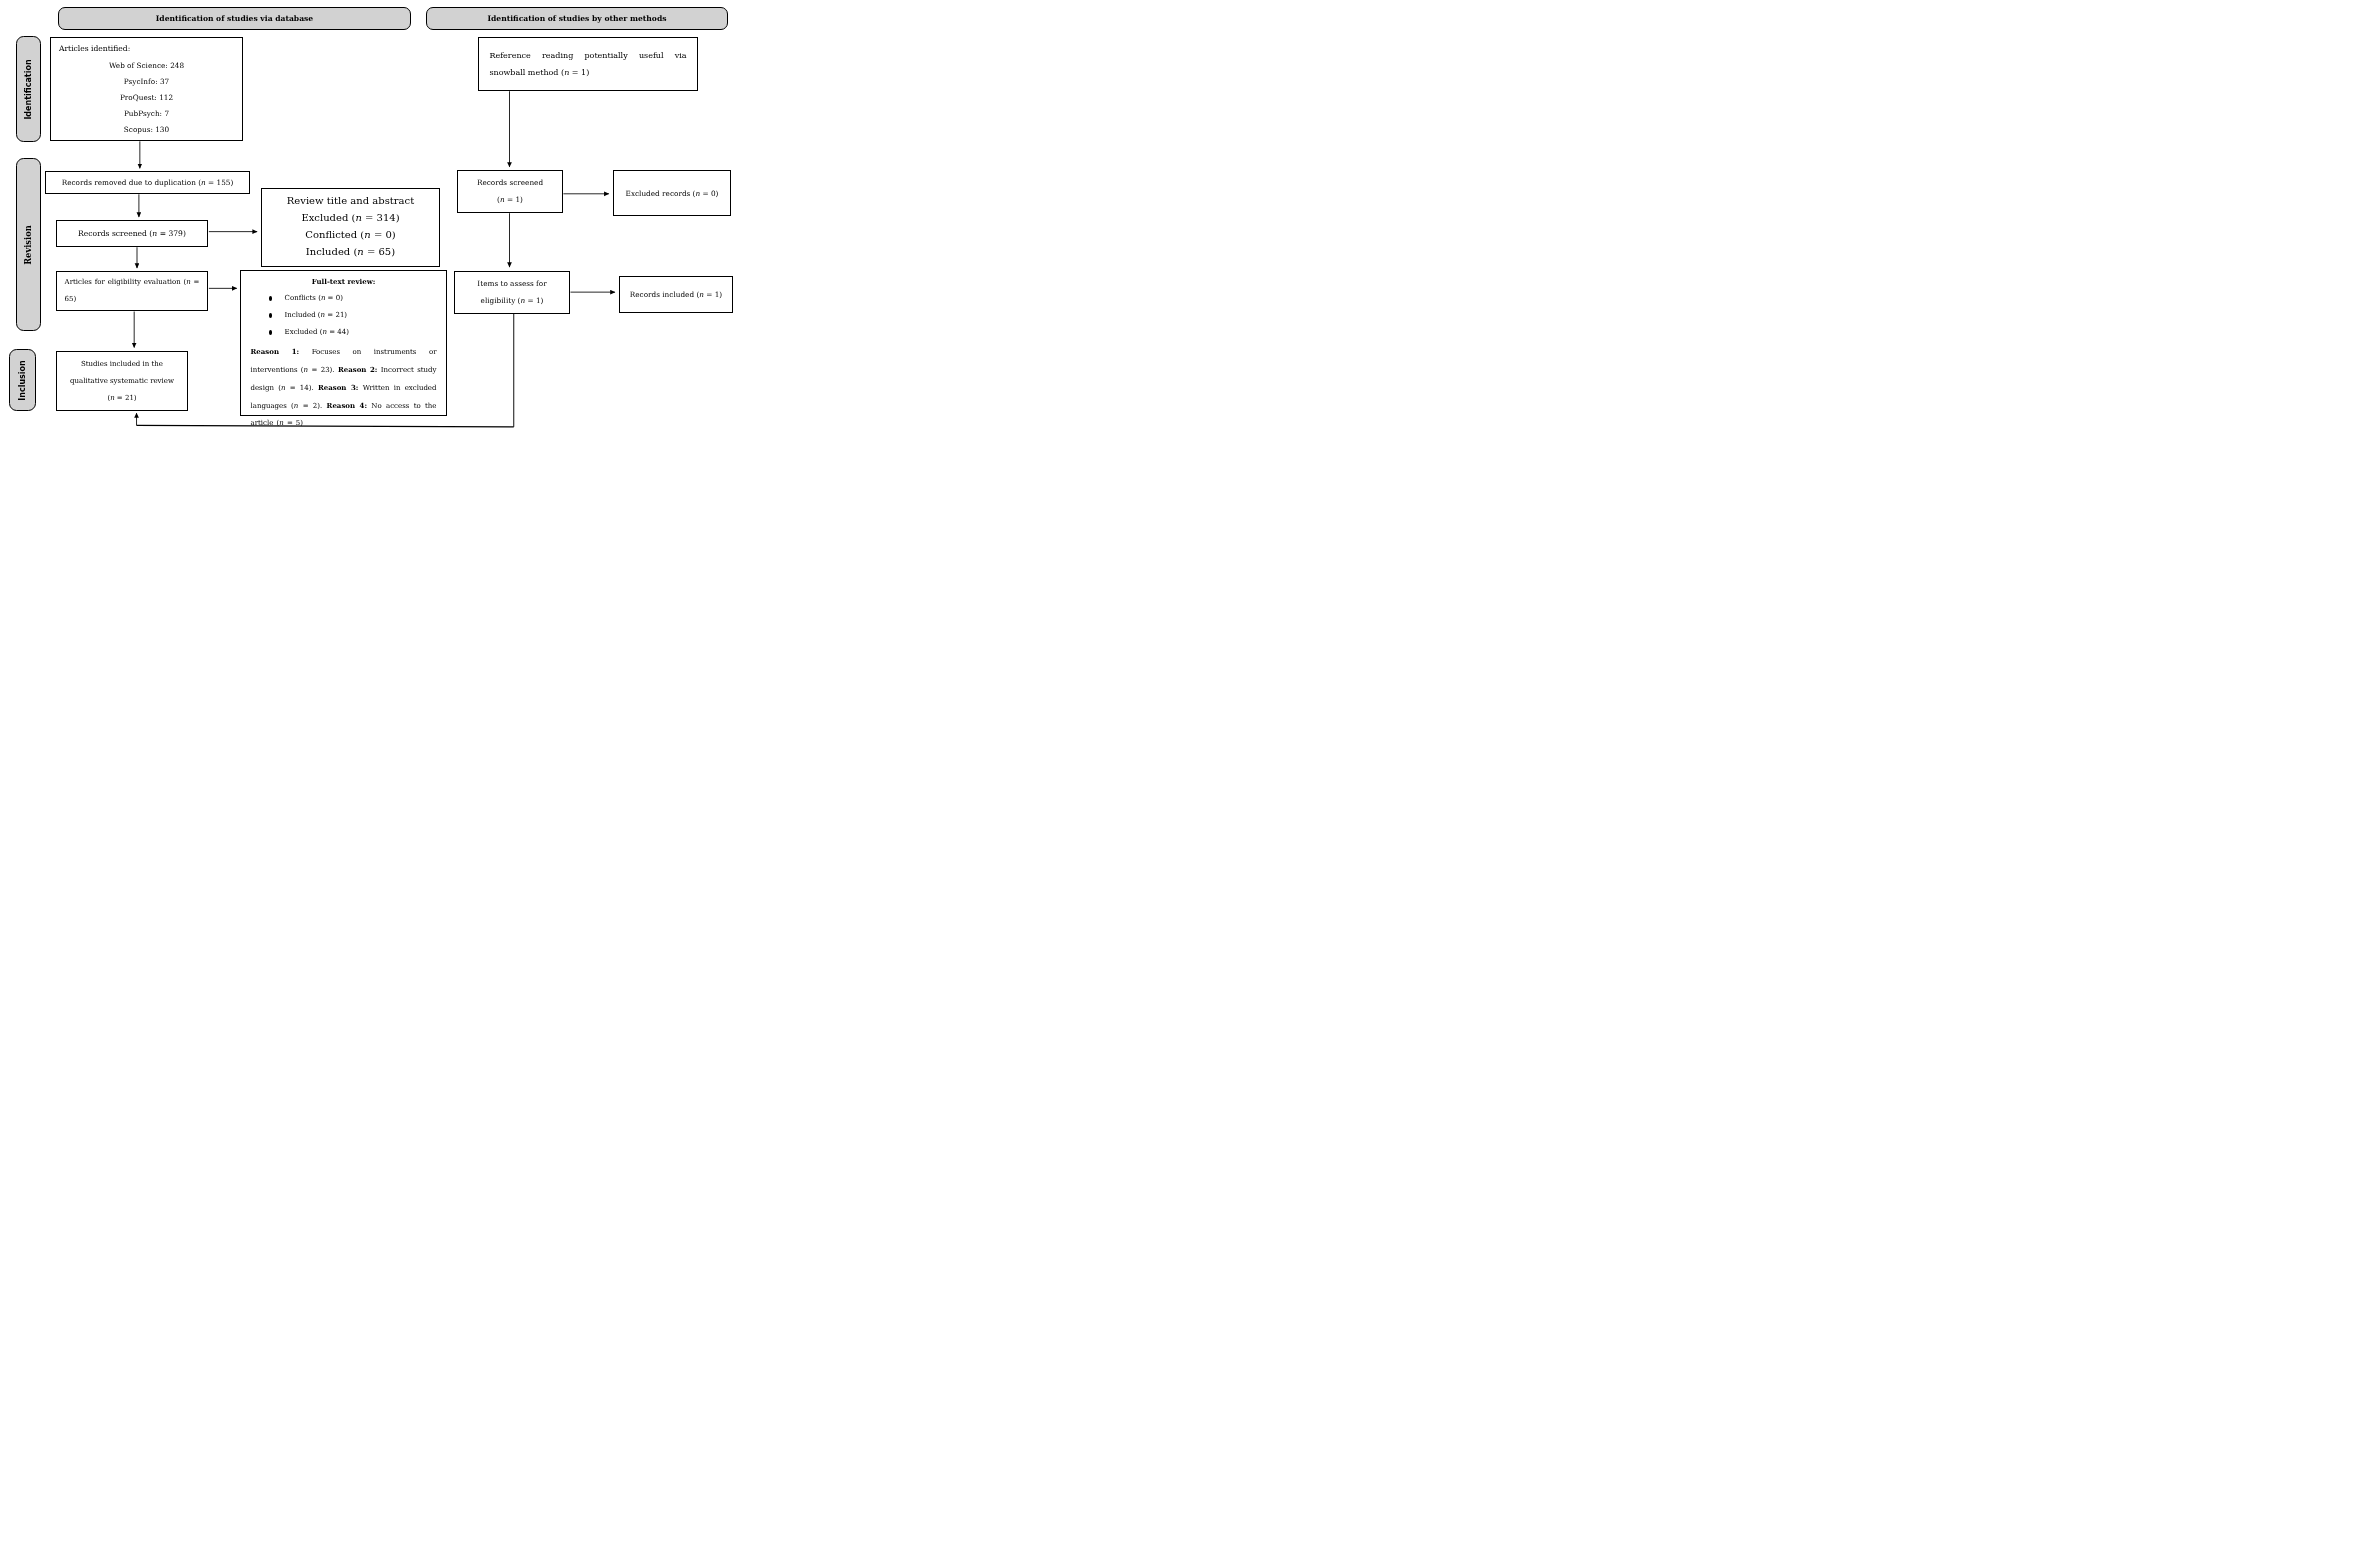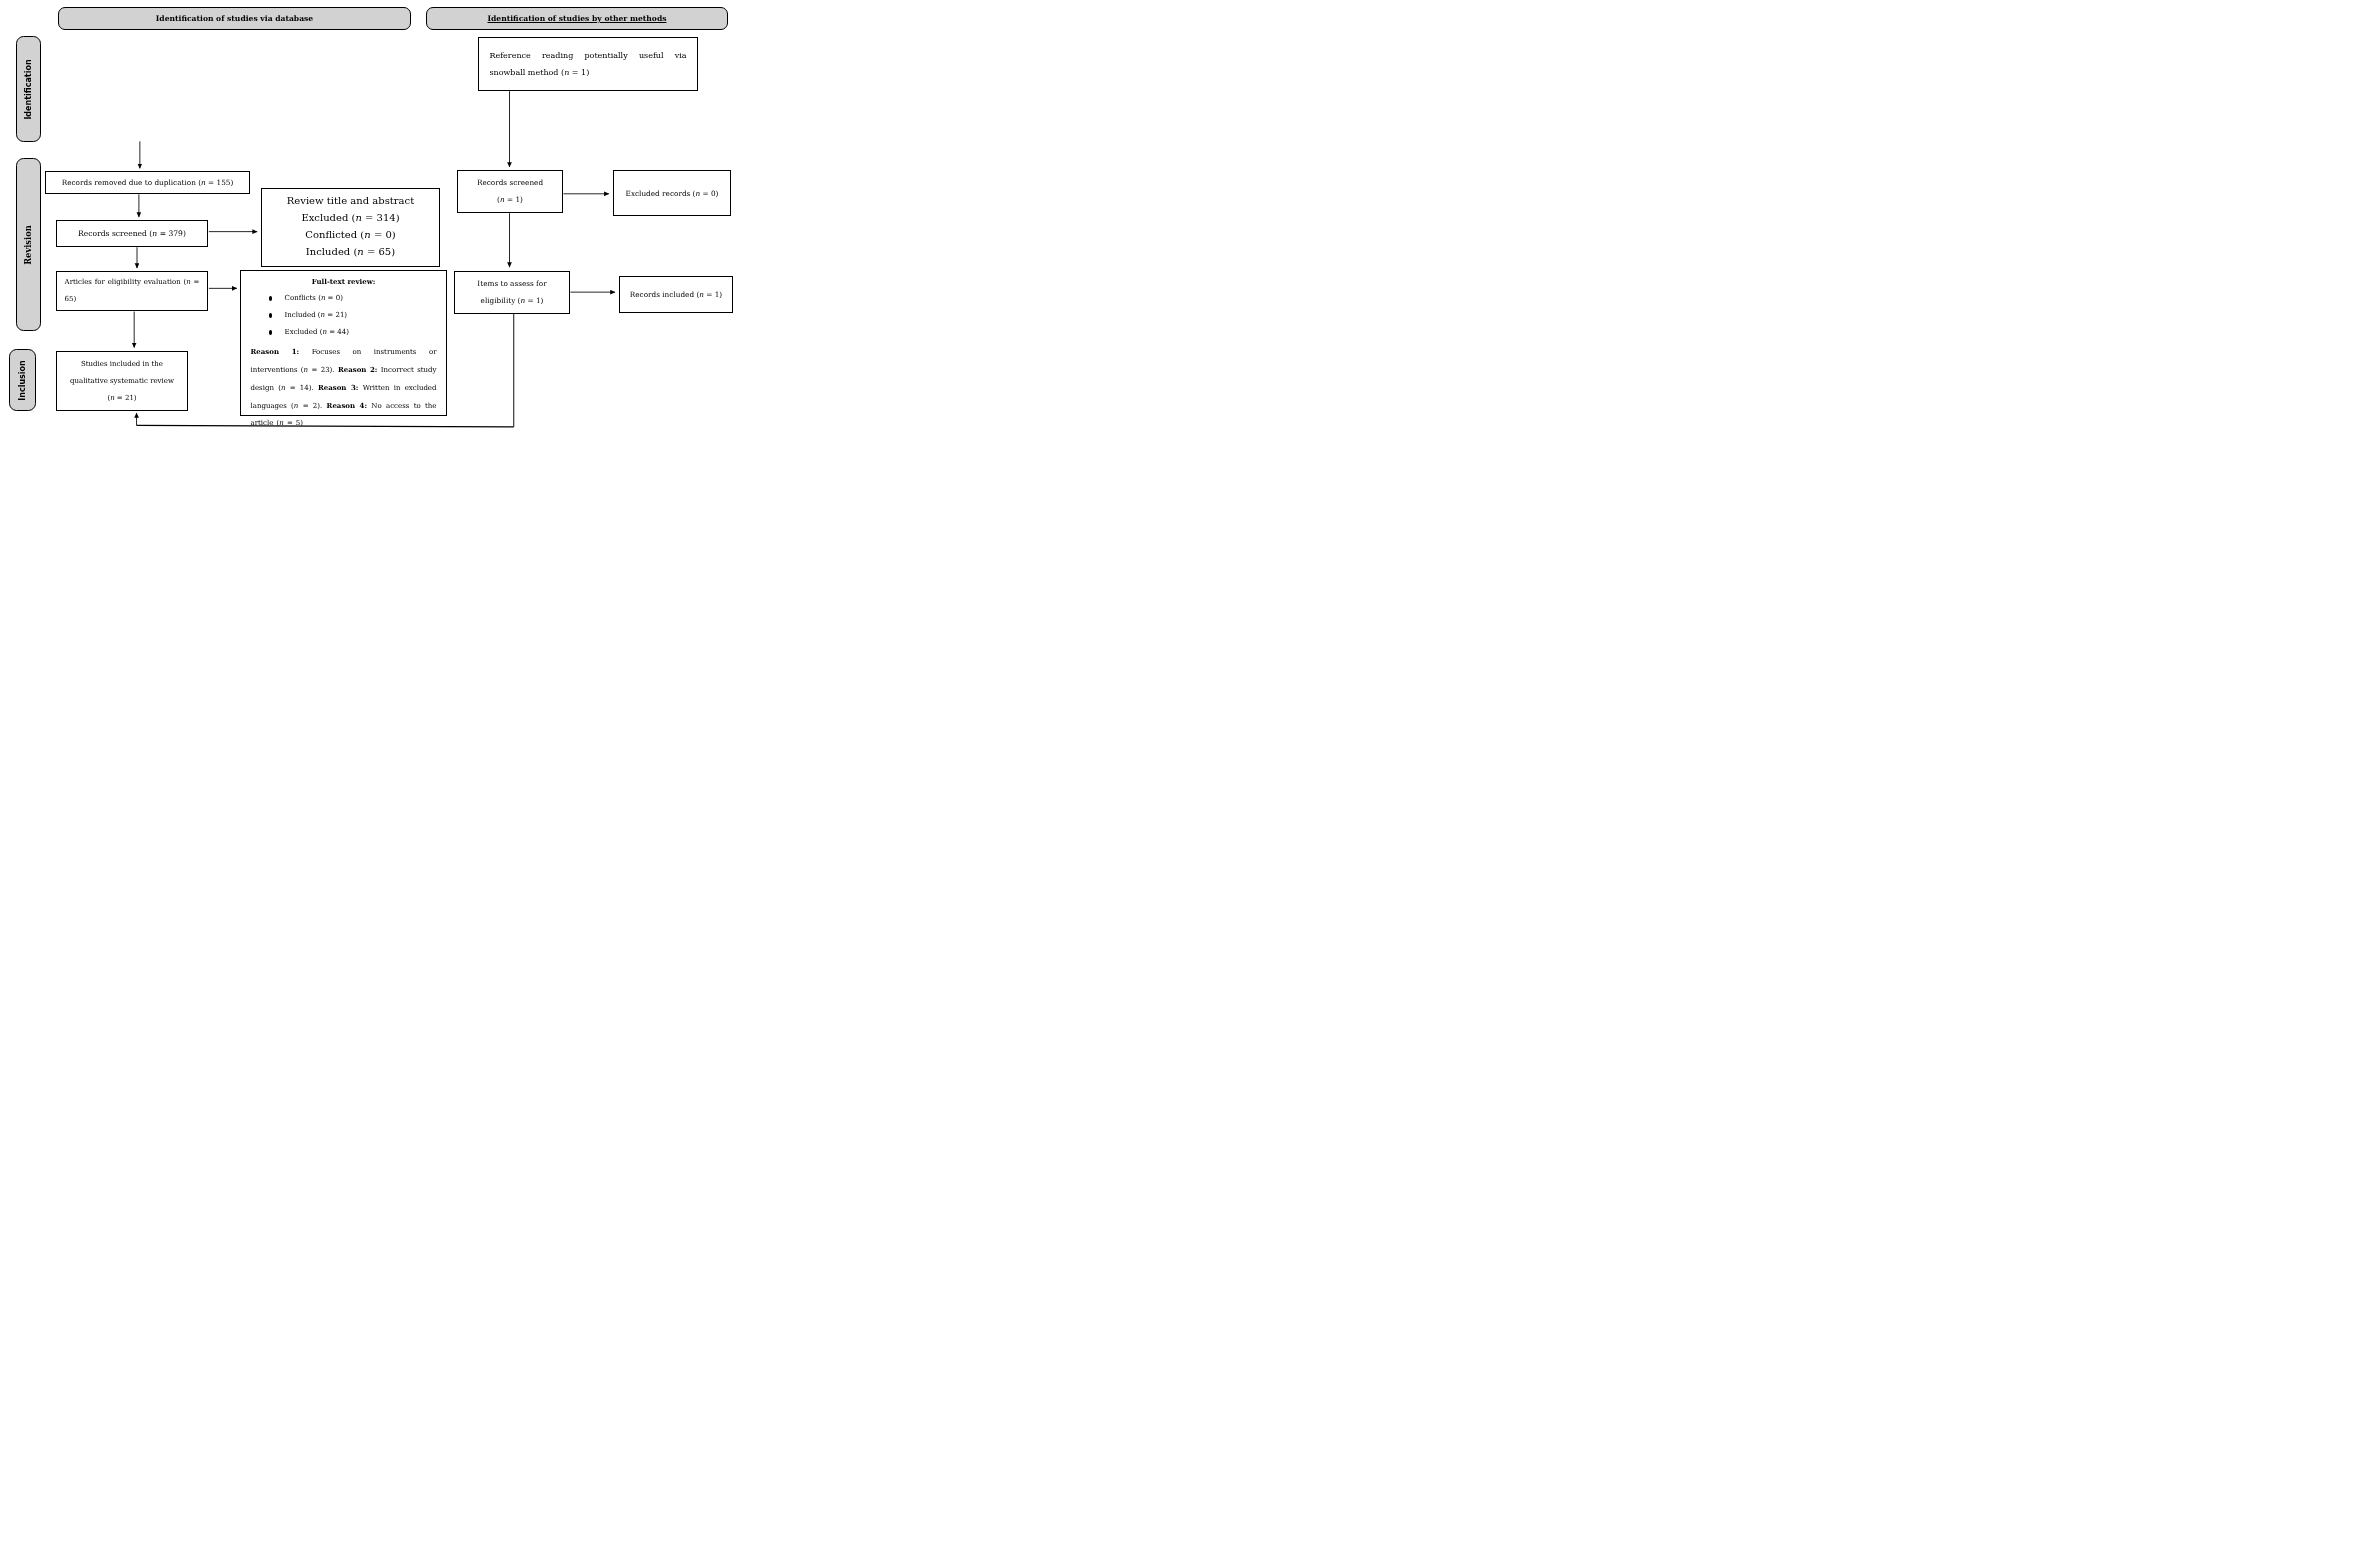--- a/index.html
+++ b/index.html
@@ -115,34 +115,42 @@
       <path d="M1206,618 L1300,618" marker-end="url(#ah)"></path>
       <path d="M1086,664 L1086,903" stroke-width="2"></path>
       <path d="M1086,903 L288,900" stroke-width="2.4"></path>
       <path d="M288,900 L288,874" marker-end="url(#ah)"></path>
     </g>
   </svg>
 
   <div class="abs hdr" style="left:58px;top:7px;width:353px;height:23px;">
     <span>Identification of studies via database</span>
   </div>
-  <div class="abs hdr" style="left:426px;top:7px;width:302px;height:23px;text-decoration:underline;">
+  <div class="abs hdr" style="left:426px;top:7px;width:302px;height:23px;">
     <span>Identification of studies by other methods</span>
   </div>
 
   <div class="abs tab tab-sans" style="left:15.6px;top:36px;width:25px;height:106px;">
     <span>Identification</span>
   </div>
   <div class="abs tab tab-serif" style="left:15.6px;top:158px;width:25px;height:173px;">
     <span>Revision</span>
   </div>
   <div class="abs tab tab-sans" style="left:8.5px;top:349px;width:27px;height:62px;">
     <span>Inclusion</span>
   </div>
 
+  <div class="abs bx" id="box-articles" style="left:50px;top:37px;width:193px;height:104px;">
+    <div class="title">Articles identified:</div>
+    <div class="ln">Web of Science: 248</div>
+    <div class="ln">PsycInfo: 37</div>
+    <div class="ln">ProQuest: 112</div>
+    <div class="ln">PubPsych: 7</div>
+    <div class="ln">Scopus: 130</div>
+  </div>
 
   <div class="abs bx vcenter" style="left:45px;top:171px;width:205px;height:23px;">
     <div class="single">Records removed due to duplication (<i>n</i> = 155)</div>
   </div>
 
   <div class="abs bx vcenter" style="left:56px;top:220px;width:152px;height:27px;font-size:7.6px;">
     <div class="single">Records screened (<i>n</i> = 379)</div>
   </div>
 
   <div class="abs bx" style="left:261px;top:188px;width:179px;height:79px;padding-top:3px;font-size:10px;">

